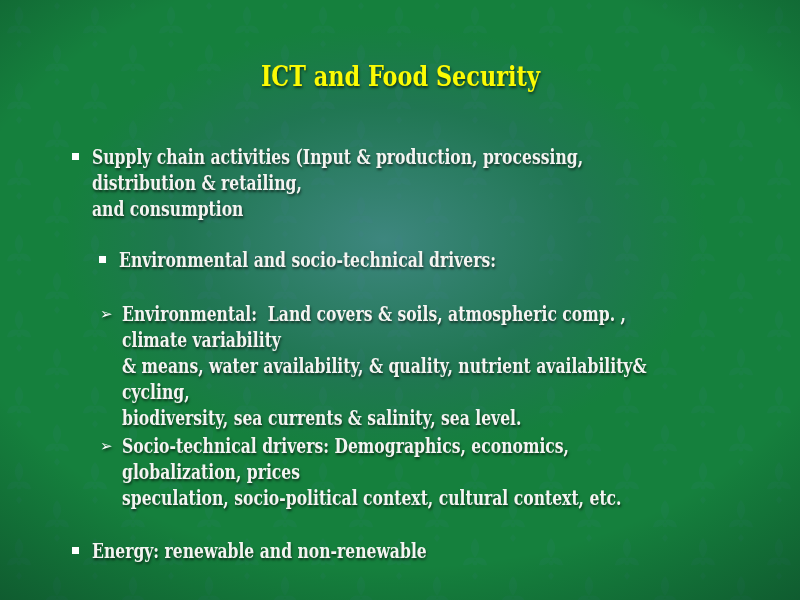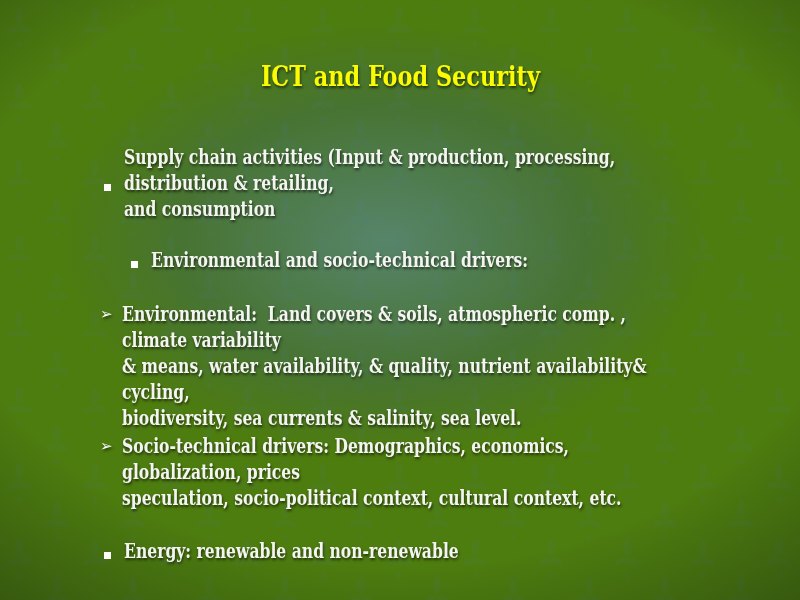--- a/index.html
+++ b/index.html
@@ -4,21 +4,21 @@
 <title>Slide</title>
 <style>
   html, body {
     margin: 0; padding: 0;
     background: #081524;
   }
   .slide {
     position: relative;
     width: 800px; height: 600px;
     overflow: hidden;
-    background-color: #4d7c0f;
+    background-color: #15803d;
     font-family: "DejaVu Serif", "Liberation Serif", serif;
     font-weight: bold;
   }
   .glow {
     position: absolute; inset: 0; z-index: 1;
     background: radial-gradient(ellipse 56% 50% at 48% 40%,
                 rgba(95,140,180,0.55) 0%,
                 rgba(58,96,132,0.30) 45%,
                 rgba(20,40,62,0) 72%);
   }
@@ -53,21 +53,21 @@
     color: #b7cfe6;
     text-shadow: 1px 2px 3px rgba(0,0,0,0.55);
     white-space: nowrap;
   }
   .row {
     display: flex; align-items: flex-start;
     color: #f4f4f1;
     font-size: 20px; line-height: 26px;
     text-shadow: 1px 2px 3px rgba(0,0,0,0.6);
   }
-  .lvl1 { padding-left: 104px; align-items: center; }
+  .lvl1 { padding-left: 72px; }
   .lvl2 { padding-left: 100px; }
   .sq {
     width: 7px; height: 7px; background: #ffffff;
     margin: 9px 13px 0 0; flex: none;
   }
   .arw {
     width: 22px; flex: none;
     font-size: 15px; line-height: 26px;
     font-family: "DejaVu Sans", sans-serif;
     color: #ffffff;

